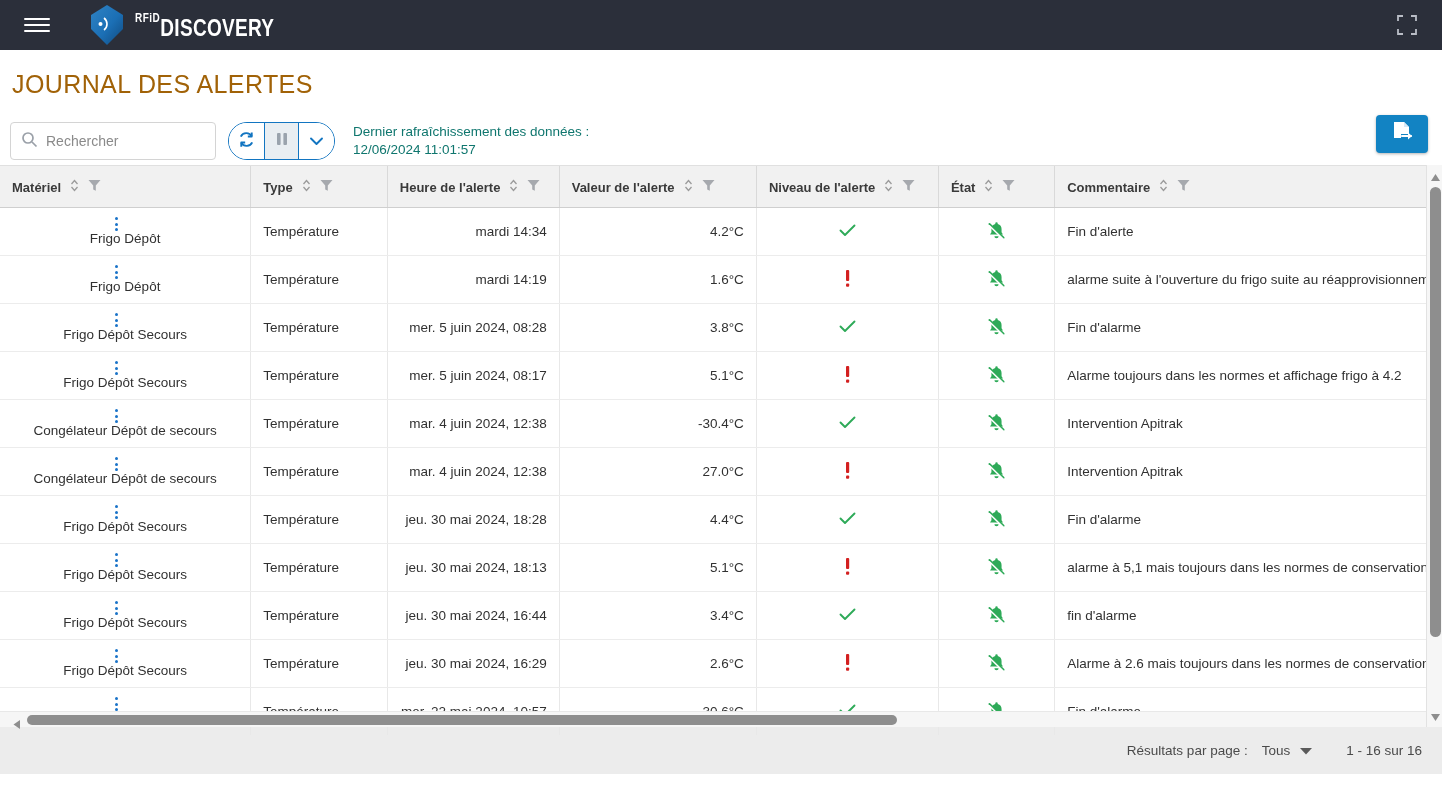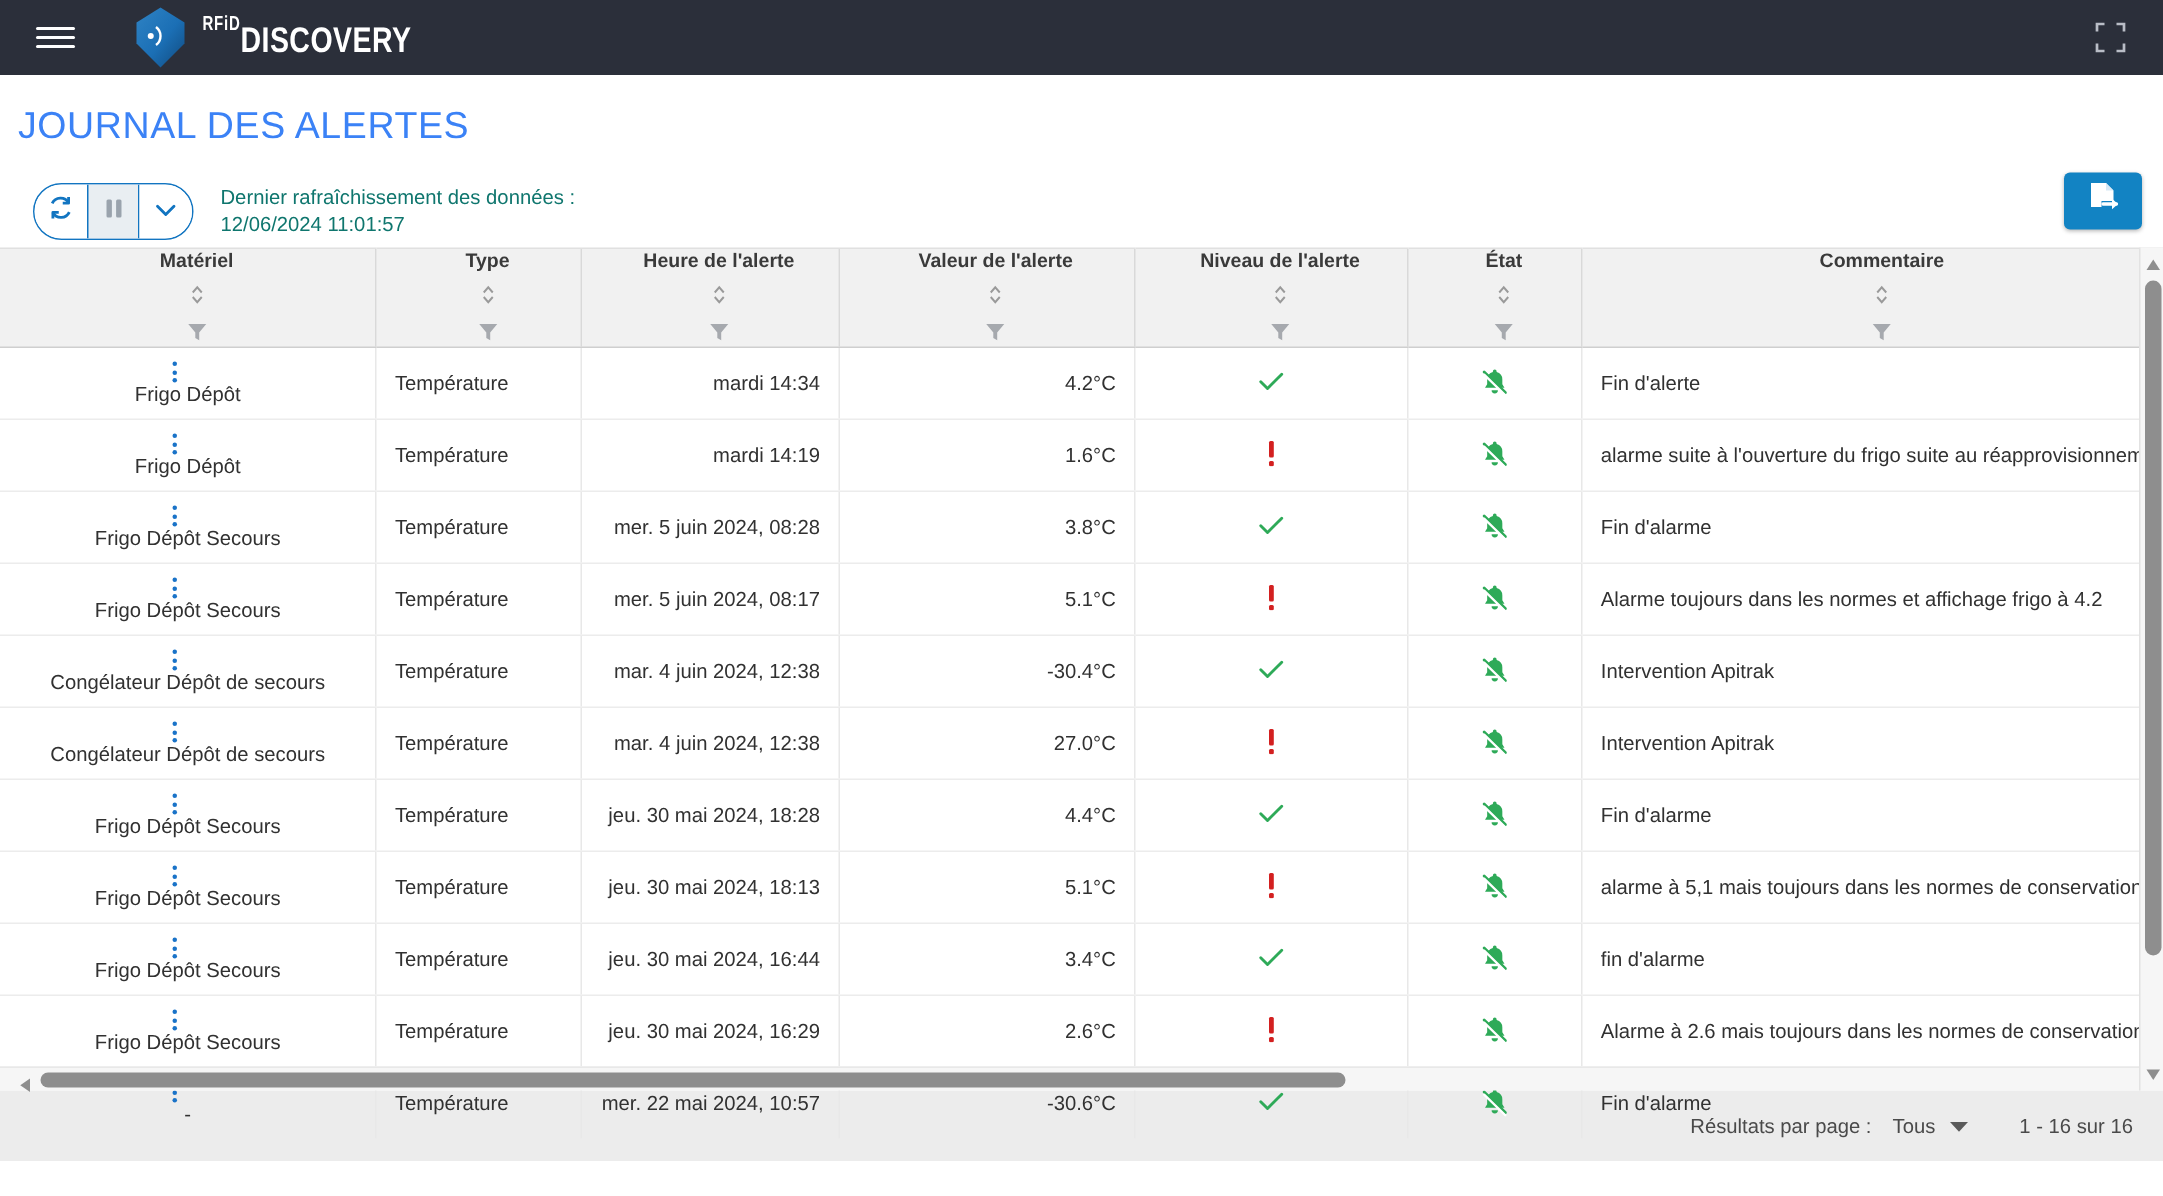--- a/index.html
+++ b/index.html
@@ -30,21 +30,21 @@
     color:#ffffff; font-size:19px; font-weight:bold; letter-spacing:0.3px;
     transform: scaleY(1.25); transform-origin: left top;
   }
   .fullscreen-btn {
     position:absolute; right: 24px; top: 50%; transform: translateY(-50%);
     width:22px; height:22px; cursor:pointer;
   }
 
   
   .page-title {
-    color:#3b82f6; font-size:25px; letter-spacing:0.4px;
+    color:#a16207; font-size:25px; letter-spacing:0.4px;
     padding: 20px 0 0 12px; font-weight: normal;
   }
 
   
   .toolbar {
     display:flex; align-items:center; padding: 18px 0 0 10px;
     position: relative; height: 66px;
   }
   .search-box {
     width: 206px; height: 38px; border:1px solid #d4d4d4; border-radius:4px;
@@ -87,21 +87,21 @@
 
   
   .table-wrap { position: relative; height: 562px; }
   .grid { width: 100%; border-collapse: collapse; table-layout: fixed; }
   .grid thead th {
     background:#f1f1f1; height: 42px; border-bottom:1px solid #cfcfcf;
     border-top:1px solid #e0e0e0;
     font-size:13px; color:#3a3a3a; font-weight:bold; text-align:left;
     padding: 0 0 0 12px; vertical-align: middle;
   }
-  .th-inner { display:flex; align-items:center; gap:9px;flex-direction:column; }
+  .th-inner { display:flex; align-items:flex-end; gap:9px; }
   .grid thead th.sep { border-left:1px solid #d9d9d9; }
   .grid tbody td {
     height: 48px; border-bottom:1px solid #ececec; font-size:13.5px;
     color:#313131; padding: 0 12px; vertical-align: middle;
     white-space: nowrap; overflow: hidden;
   }
   td.cell-sep { border-left:1px solid #e8e8e8; }
   td.num { text-align:right; }
   td.mid { text-align:center; }
   .dots { display:inline-flex; flex-direction:column; gap:2.5px; vertical-align:middle;
@@ -175,20 +175,29 @@
       <path d="M20 15 V20 H15"></path>
         <path d="M7 20 H2 V15"></path>
     </svg>
   </div>
 </div>
 
 <div class="page-title">JOURNAL DES ALERTES</div>
 
 <div class="toolbar">
 
+  <div class="search-box">
+    <span>
+      <svg width="17" height="17" viewBox="0 0 17 17" fill="none" stroke="#9aa0a8" stroke-width="1.7">
+        <circle cx="7" cy="7" r="5"></circle>
+          <path d="M11 11 L15.5 15.5"></path>
+      </svg>
+    </span>
+    <input type="text" placeholder="Rechercher" style="">
+  </div>
 
 
   <div class="refresh-group">
     <div class="rg-btn">
       <span>
         <svg width="19" height="19" viewBox="0 0 20 20" fill="none" stroke="#1275c1" stroke-width="2">
           <path d="M15.5 6.5 A6.5 6.5 0 0 0 4 7"></path>
           <path d="M4.5 13.5 A6.5 6.5 0 0 0 16 13"></path>
           <path d="M15.5 2.5 L15.5 6.8 L11.4 6.8" stroke-linejoin="round"></path>
           <path d="M4.5 17.5 L4.5 13.2 L8.6 13.2" stroke-linejoin="round"></path>

